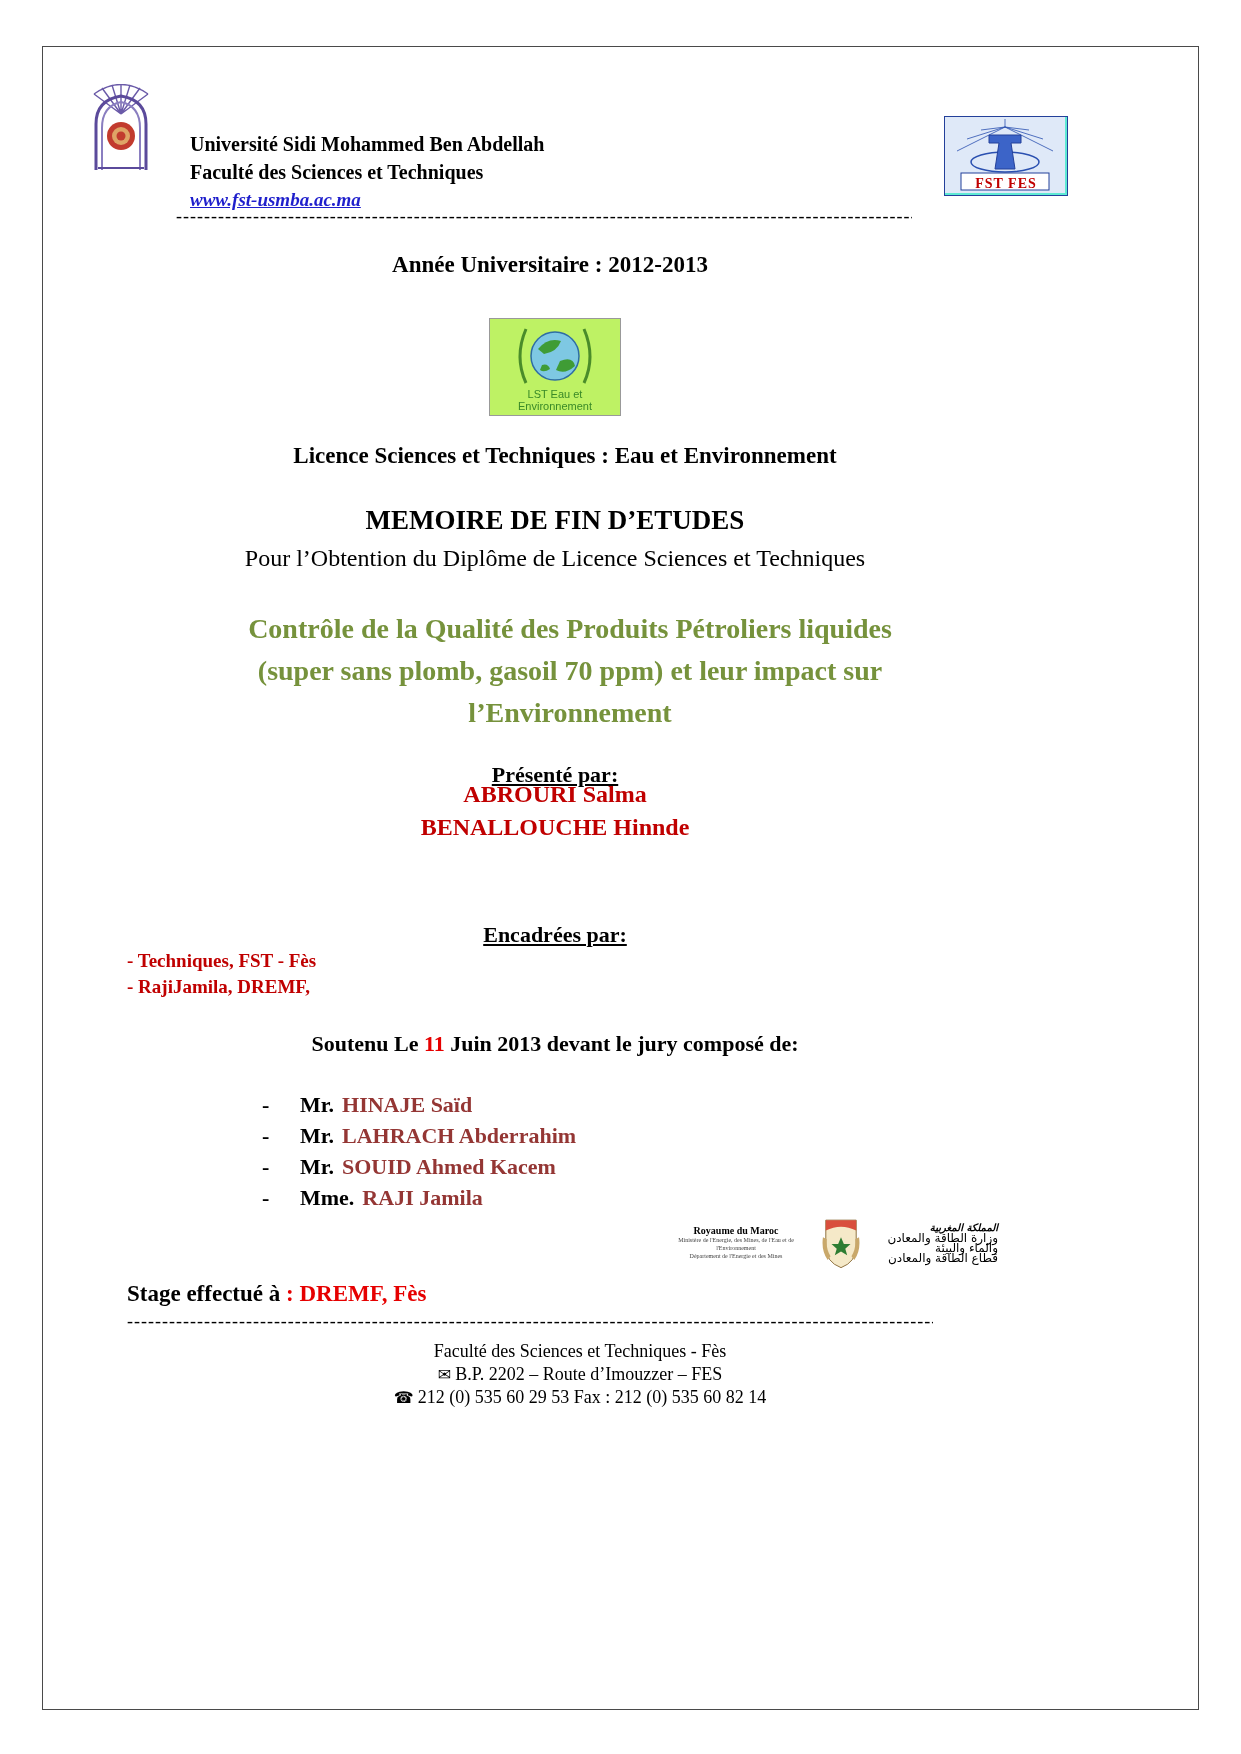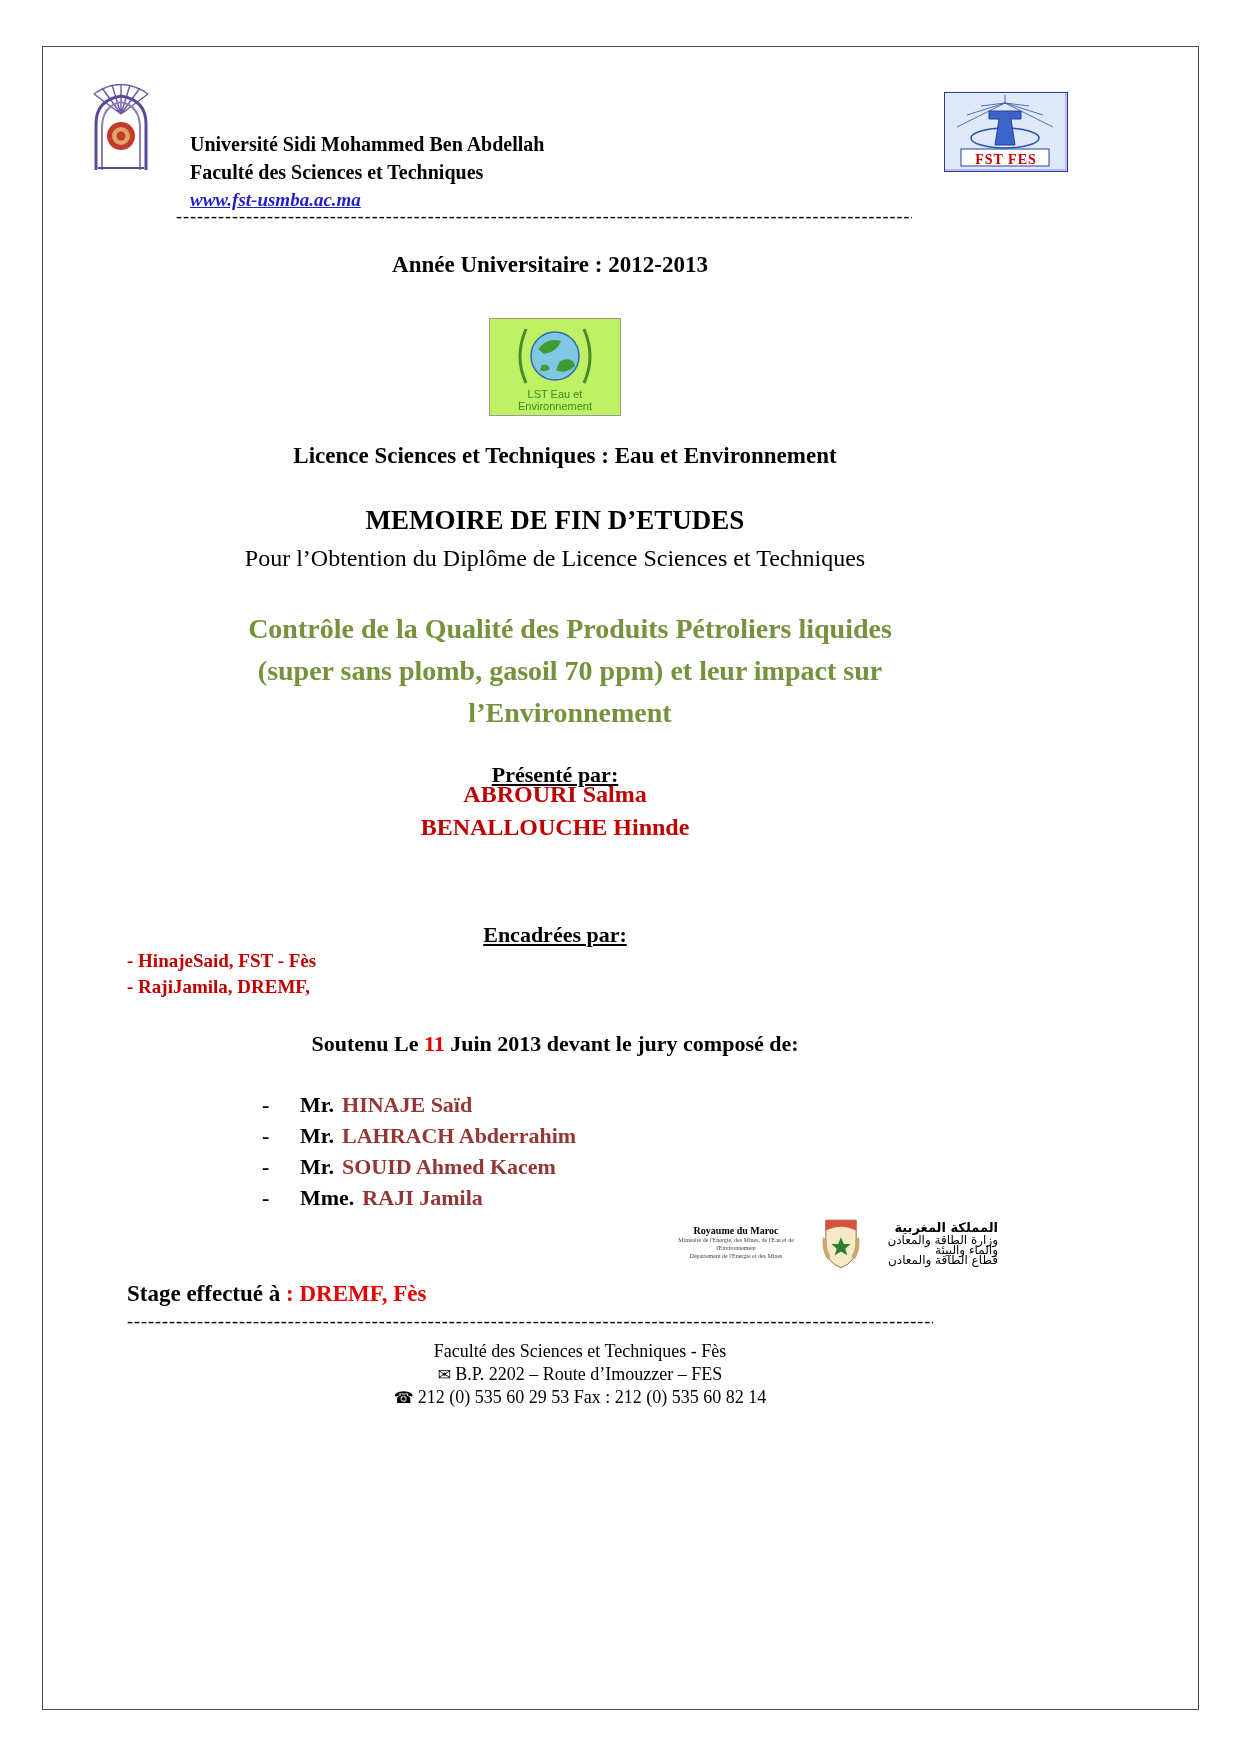--- a/index.html
+++ b/index.html
@@ -15,21 +15,21 @@
     border:1px solid #4a4a4a;
   }
 
   
   .header-block { left:190px; top:130px; width:690px; text-align:left; line-height:28px; }
   .header-line { font-size:20px; font-weight:bold; }
   .website { font-size:19px; font-weight:bold; font-style:italic; color:#1f1fcc; text-decoration:underline; cursor:pointer; }
 
   .univ-emblem { left:88px; top:84px; width:66px; height:88px; }
 
-  .fst-logo { left:944px; top:92px; width:122px; height:78px; border:1px solid #23409a; background:#c4b5fd; }
+  .fst-logo { left:944px; top:116px; width:122px; height:78px; border:1px solid #23409a; background:#5eead4; }
   .fst-logo-label {
     position:absolute; left:0; bottom:3px; width:100%; text-align:center;
     color:#c00000; font-weight:bold; font-size:14px; letter-spacing:1px;
     font-family:"Liberation Serif", serif;
   }
 
   .dash-line {
     font-size:18px; letter-spacing:1px; white-space:nowrap; overflow:hidden; color:#000;
   }
   .dash-top { left:176px; top:206px; width:736px; }
@@ -68,21 +68,21 @@
   .jury-dash { display:inline-block; width:38px; }
   .jury-name { color:#943634; }
   .jury-title { margin-right:8px; }
 
   .ministry-block { left:660px; top:1210px; width:340px; height:64px; display:flex; align-items:center; }
   .ministry-fr { width:152px; text-align:center; font-family:"Liberation Serif", serif; }
   .ministry-kingdom { font-size:10px; font-weight:bold; }
   .ministry-tiny { font-size:6px; color:#444; line-height:8px; }
   .ministry-emblem { width:38px; height:56px; margin:0 10px; }
   .ministry-ar { width:128px; text-align:right; direction:rtl; font-family:"DejaVu Sans", sans-serif; }
-  .ministry-ar-1 { font-size:13px; font-weight:bold; }
+  .ministry-ar-1 { font-size:10px; font-weight:bold;font-style:italic; }
   .ministry-ar-2 { font-size:12px; line-height:10px; }
 
   .stage { left:127px; top:1281px; font-size:23px; font-weight:bold; }
 
   .footer { left:0px; top:1340px; width:1160px; text-align:center; font-size:18px; line-height:23px; }
   .footer-icon { font-size:16px; margin-right:4px; }
 </style>
 </head>
 <body>
 
@@ -158,21 +158,21 @@
   <div class="abs authors center">
     <div>ABROURI Salma</div>
     <div>BENALLOUCHE Hinnde</div>
   </div>
 
   <div class="abs encadrees-par center">
     <span class="underlined">Encadrées par:</span>
   </div>
 
   <div class="abs supervisors">
-    <div>- HinajeSaid, FST - Fès</div>
+    <div>- Techniques, FST - Fès</div>
     <div>- RajiJamila, DREMF,</div>
   </div>
 
   <div class="abs soutenu center">
     <span>Soutenu Le </span><span class="red">11</span><span> Juin 2013 devant le jury composé de:</span>
   </div>
 
   <div class="abs jury-row" style="top:1092px;">
     <span class="jury-dash">-</span><span class="jury-title">Mr.</span><span class="jury-name">HINAJE Saïd</span>
   </div>

